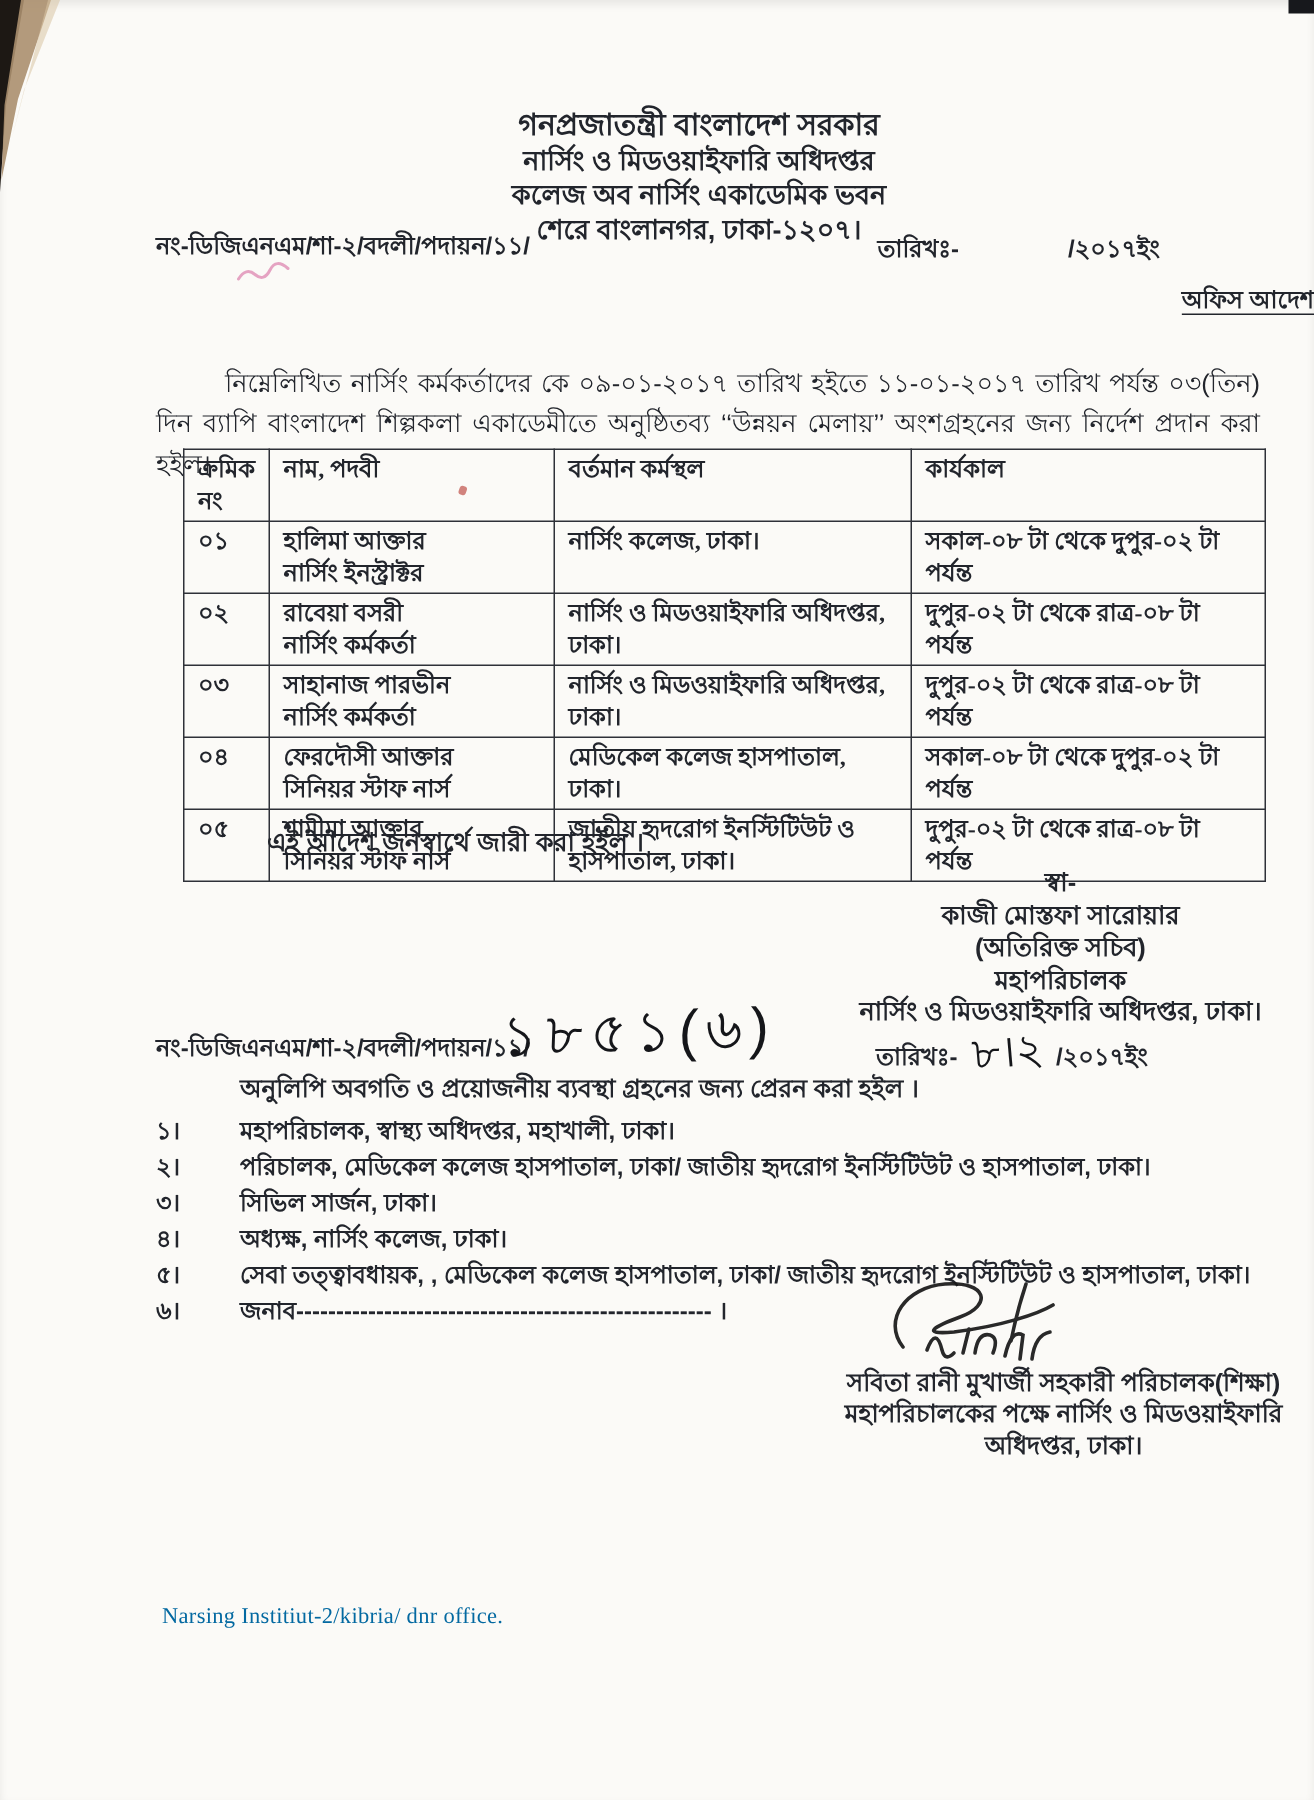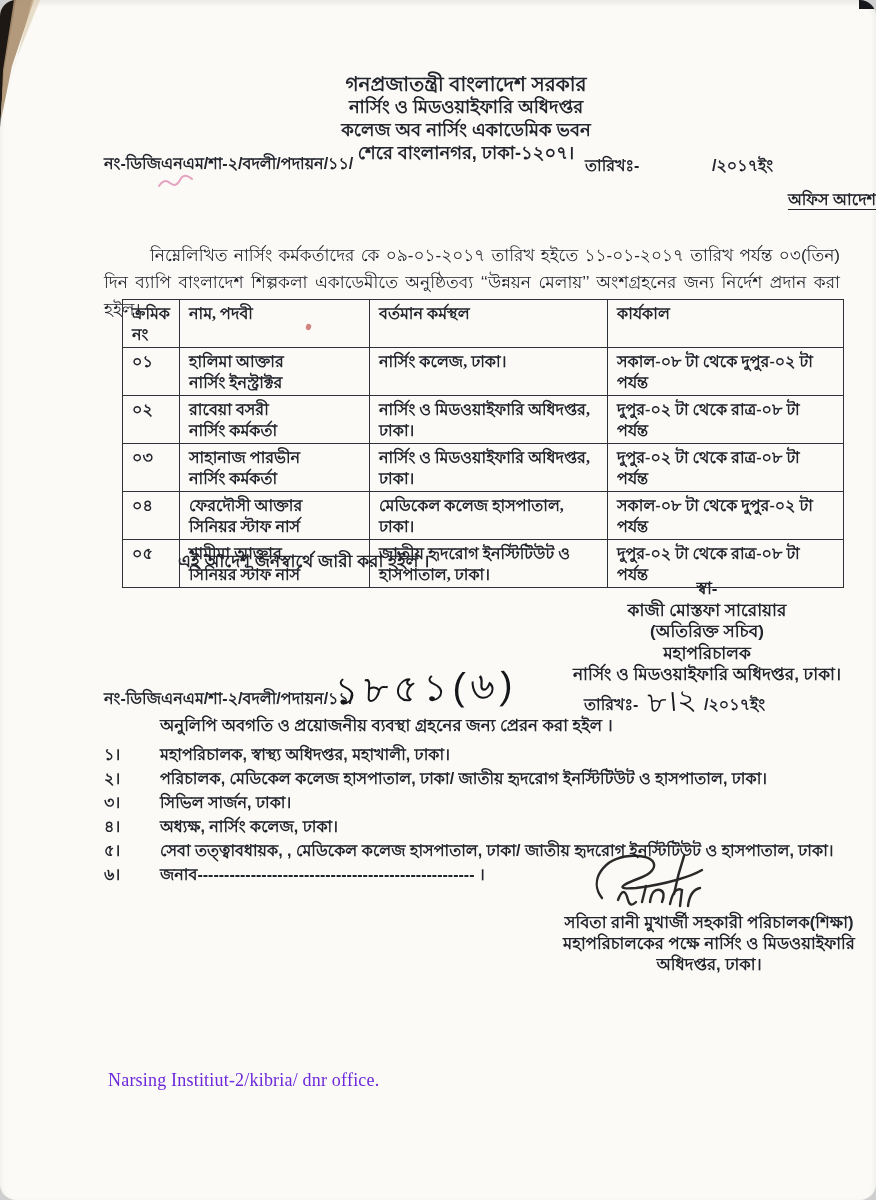--- a/index.html
+++ b/index.html
@@ -2,21 +2,20 @@
 <html><head>
 <meta charset="utf-8">
 <style>
   html,body{margin:0;padding:0;background:#cfcfcf;}
   .page{
     position:relative;width:876px;height:1200px;margin:0 auto;
     background:#fbfaf7;
     font-family:"Liberation Sans","DejaVu Sans",sans-serif;
     color:#22252c;overflow:hidden;
     box-shadow:inset 0 3px 6px rgba(0,0,0,.08);
-    border-radius:16px;
   }
   .abs{position:absolute;}
   
   .doc-header{left:60px;top:72px;width:812px;text-align:center;font-weight:700;}
   .doc-header .h1{font-size:20px;line-height:24px;}
   .doc-header .h2{font-size:18px;line-height:23px;}
   
   .memo-number{left:104px;top:151px;font-size:16px;font-weight:600;}
   .memo-date-label{left:585px;top:153px;font-size:16px;font-weight:600;}
   .memo-year{left:712px;top:153px;font-size:16px;font-weight:600;}
@@ -49,21 +48,21 @@
   .hw-date{left:648px;top:678px;font-size:29px;font-weight:500;color:#15161a;
     transform:rotate(-5deg);}
   .memo2-year{left:704px;top:692px;font-size:16px;font-weight:600;}
   .copy-intro{left:160px;top:713px;font-size:16.5px;font-weight:600;}
   
   .dist{left:104px;top:746px;width:748px;}
   .dist .row{display:flex;margin-bottom:7px;font-size:16px;font-weight:600;
     line-height:17px;white-space:nowrap;}
   .dist .num{width:56px;flex:0 0 56px;}
   .footer-note{left:108px;top:1070px;font-family:"Liberation Serif","DejaVu Serif",serif;
-    font-size:18px;color:#6d28d9;letter-spacing:.2px;}
+    font-size:15px;color:#0369a1;letter-spacing:.2px;}
   
   .corner-artifact{left:0;top:0;}
   .tr-mark{left:859px;top:0;width:17px;height:9px;background:#17181c;}
   .pink-squiggle{left:157px;top:174px;}
   .red-dot{left:306px;top:324px;width:5px;height:6px;background:#b5342b;
     opacity:.6;border-radius:2px;transform:rotate(20deg);}
   .sig-scribble{left:584px;top:850px;}
 </style>
 </head>
 <body>

